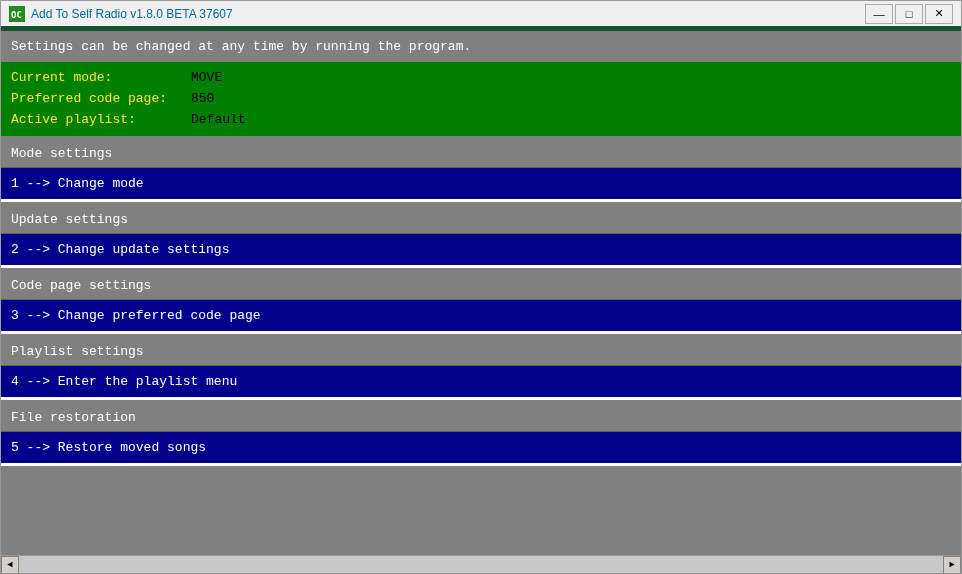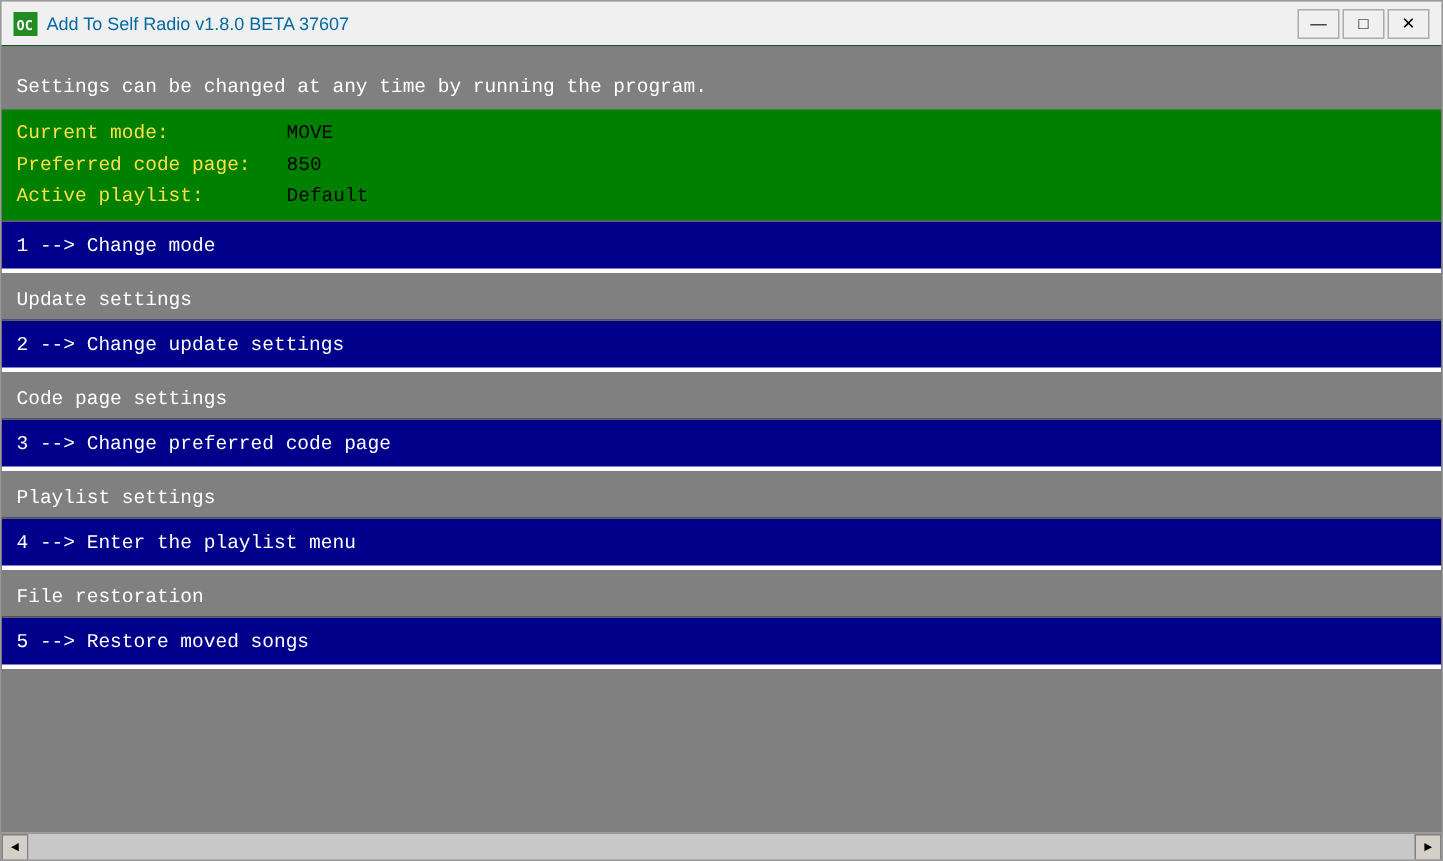--- a/index.html
+++ b/index.html
@@ -24,21 +24,21 @@
       flex-direction: column;
       border: 1px solid #999;
     }
 
     .title-bar {
       background: #f0f0f0;
       height: 30px;
       display: flex;
       align-items: center;
       padding: 0 8px;
-      border-bottom: 1px solid #14532d;
+      border-bottom: 5px solid #14532d;
       flex-shrink: 0;
     }
 
     .title-bar-icon {
       width: 16px;
       height: 16px;
       margin-right: 6px;
       background: #2c6;
       display: flex;
       align-items: center;
@@ -80,21 +80,20 @@
       background: #808080;
       overflow: hidden;
     }
 
     .top-notice {
       background: #808080;
       color: white;
       padding: 8px 10px;
       font-size: 13px;
       flex-shrink: 0;
-      margin-top: 11px;
     }
 
     .status-panel {
       background: #008000;
       color: #ffff00;
       padding: 6px 10px;
       flex-shrink: 0;
       line-height: 1.6;
     }
 
@@ -219,20 +218,21 @@
       </div>
       <div class="status-row">
         <span class="status-label">Active playlist:</span>
         <span class="status-value">Default</span>
       </div>
     </div>
 
     <div class="settings-container">
 
     <div class="section">
+          <div class="section-header">Mode settings</div>
           <div class="section-item">1 --&gt; Change mode</div>
         </div>
         <div class="section">
           <div class="section-header">Update settings</div>
           <div class="section-item">2 --&gt; Change update settings</div>
         </div>
         <div class="section">
           <div class="section-header">Code page settings</div>
           <div class="section-item">3 --&gt; Change preferred code page</div>
         </div>

